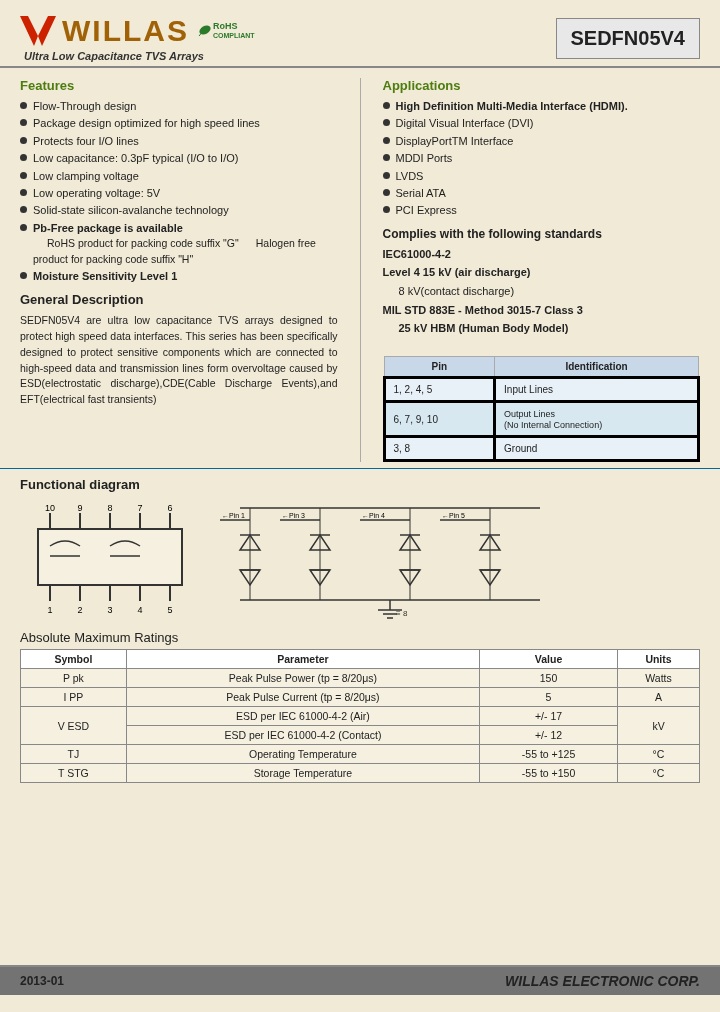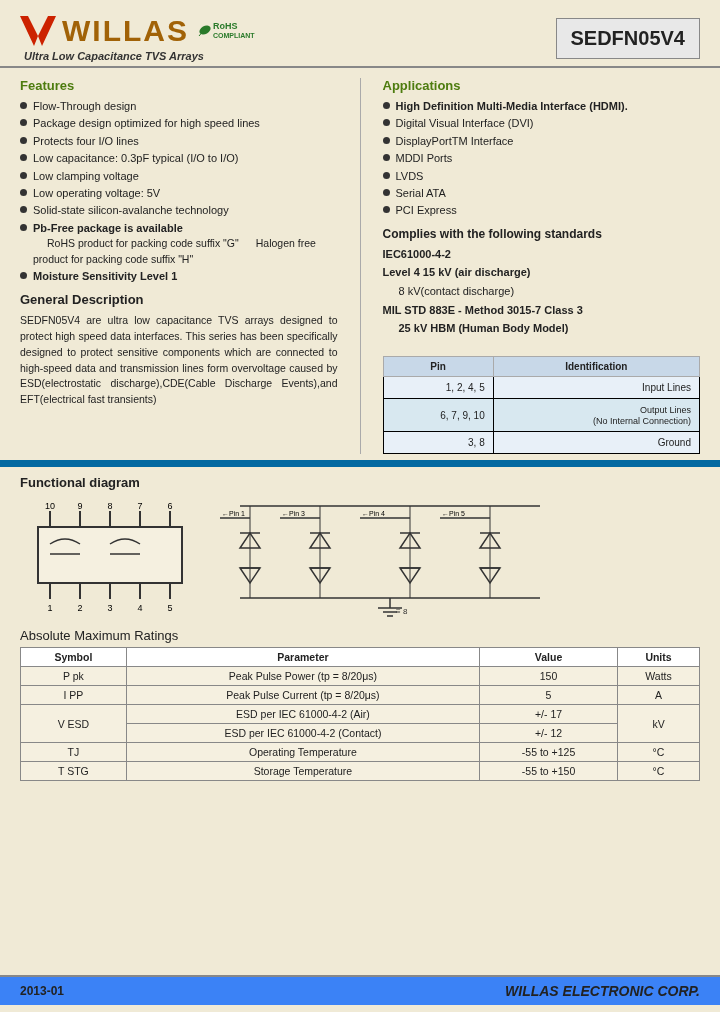--- a/index.html
+++ b/index.html
@@ -165,32 +165,32 @@
       font-size: 10px;
     }
     .pin-table th {
       background: #c8d8e8;
       border: 1px solid #aaa;
       padding: 4px 8px;
       text-align: center;
       font-weight: bold;
     }
     .pin-table td {
-      border: 1px solid #000000;
+      border: 3px solid #000000;
       padding: 5px 8px;
-      text-align: right;
+      text-align: left;
       background: #e8f0f8;
     }
     .pin-table tr:nth-child(even) td { background: #d8e8f0; }
     .pin-table .small-text { font-size: 9px; }
 
     
     .functional-diagram-section {
       padding: 8px 20px 4px 20px;
-      border-top: 7px solid #0369a1;
+      border-top: 1px solid #0369a1;
       margin-top: 6px;
     }
     .functional-diagram-title {
       font-size: 13px;
       font-weight: bold;
       margin-bottom: 8px;
     }
     .diagram-row {
       display: flex;
       align-items: center;
@@ -225,29 +225,29 @@
     .abs-max-table td {
       border: 1px solid #888;
       padding: 3px 6px;
       text-align: center;
       background: #f5f0e0;
     }
 
     
     .footer {
       position: absolute;
-      bottom: 7px;
+      bottom: 17px;
       left: 0;
       right: 0;
       display: flex;
       justify-content: space-between;
       align-items: center;
       padding: 6px 20px;
       border-top: 2px solid #888;
-      background: #3b82f6;
+      background: #737373;
     }
     .footer-year {
       font-size: 12px;
       font-weight: bold;
     }
     .footer-company {
       font-size: 14px;
       font-weight: bold;
       font-style: italic;
     }

